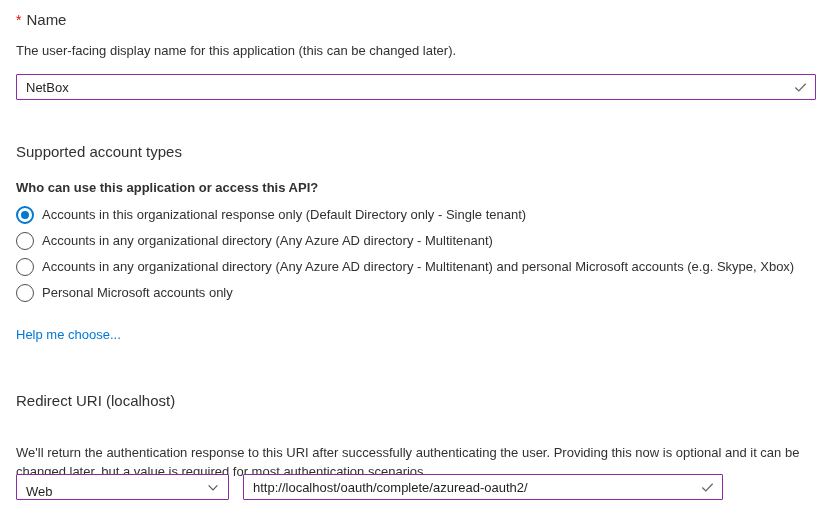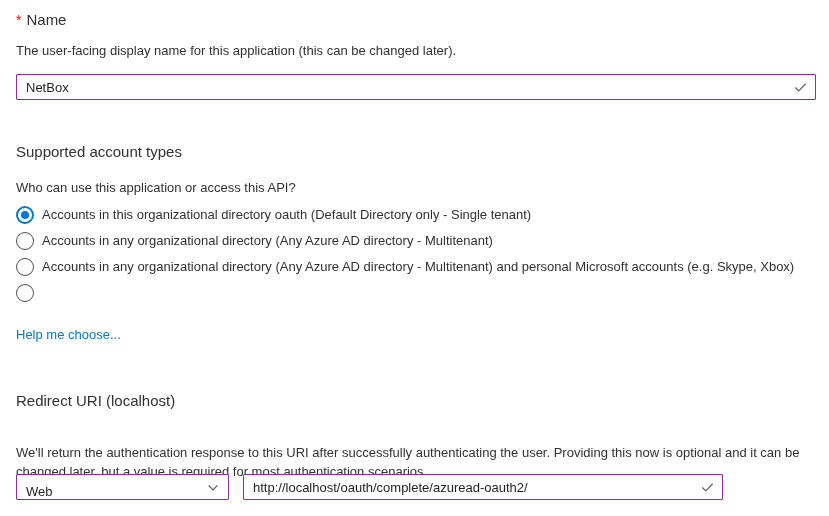--- a/index.html
+++ b/index.html
@@ -66,38 +66,39 @@
   <input class="text-input" type="text" value="NetBox" style="">
   <span class="input-icon">
     <svg width="15" height="15" viewBox="0 0 16 16">
         <path d="M2.5 8.5 L6.2 12.2 L13.5 4.5" fill="none" stroke="#666666" stroke-width="1.3"></path>
       </svg>
   </span>
 </div>
 
 <div class="abs section-title" style="left:16px;top:142px;">Supported account types</div>
 
-<div class="abs body-text" style="left:16px;top:180px;">Who can use this application or access this API?</div>
+<div class="abs body-text" style="left:16px;top:180px;font-weight:bold;">Who can use this application or access this API?</div>
 
 <div class="abs radio-row selected" style="top:206px;">
   <span class="radio-circle">
       <span class="radio-dot"></span>
     </span>
-  <span class="radio-label">Accounts in this organizational directory oauth (Default Directory only - Single tenant)</span>
+  <span class="radio-label">Accounts in this organizational response only (Default Directory only - Single tenant)</span>
 </div>
 <div class="abs radio-row" style="top:232px;">
   <span class="radio-circle"></span>
   <span class="radio-label">Accounts in any organizational directory (Any Azure AD directory - Multitenant)</span>
 </div>
 <div class="abs radio-row" style="top:258px;">
   <span class="radio-circle"></span>
   <span class="radio-label">Accounts in any organizational directory (Any Azure AD directory - Multitenant) and personal Microsoft accounts (e.g. Skype, Xbox)</span>
 </div>
 <div class="abs radio-row" style="top:284px;">
   <span class="radio-circle"></span>
+  <span class="radio-label">Personal Microsoft accounts only</span>
 </div>
 
 <a class="abs link" style="left:16px;top:327px;">Help me choose...</a>
 
 <div class="abs section-title" style="left:16px;top:391px;">Redirect URI (localhost)</div>
 
 <div class="abs desc-para" style="left:16px;top:423px;margin-top:20px;">We'll return the authentication response to this URI after successfully authenticating the user. Providing this now is optional and it can be changed later, but a value is required for most authentication scenarios.</div>
 
 <div class="abs select-box" style="left:16px;top:474px;width:213px;">
   <span>Web</span>

